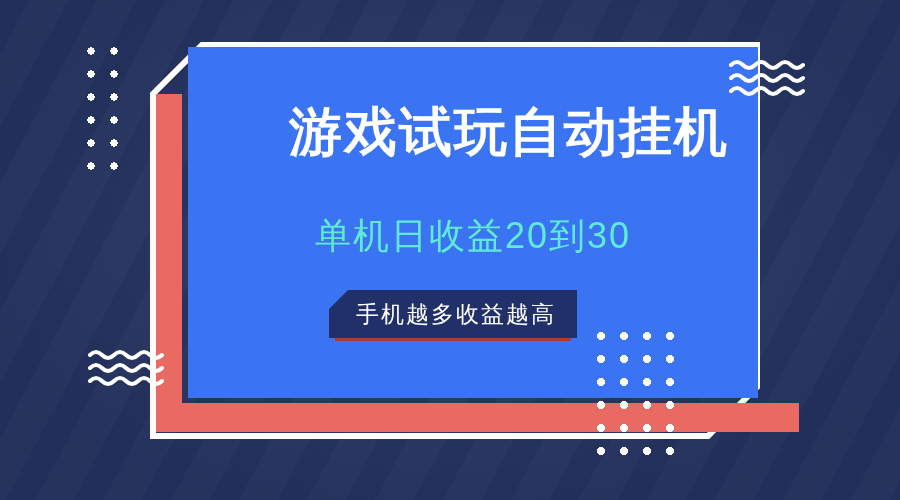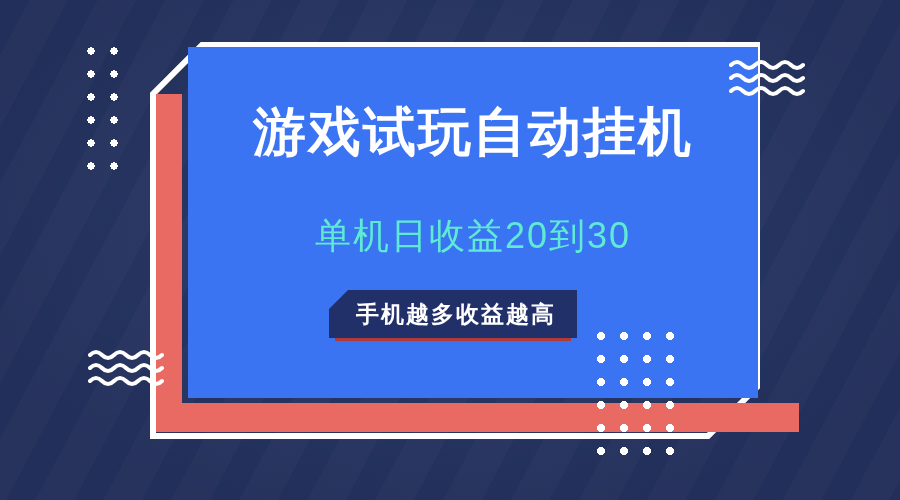--- a/index.html
+++ b/index.html
@@ -105,20 +105,21 @@
     left: 188px;
     top: 104px;
     width: 570px;
     text-align: center;
     color: #ffffff;
     font-size: 53px;
     font-weight: bold;
     letter-spacing: 2px;
     line-height: 1.05;
     white-space: nowrap;
+    padding-left: 36px;
   }
   .subtitle {
     position: absolute;
     left: 188px;
     top: 212px;
     width: 570px;
     text-align: center;
     color: #5eead4;
     font-size: 36px;
     font-weight: normal;
@@ -152,21 +153,20 @@
     inset: 0;
     display: flex;
     align-items: center;
     justify-content: center;
     color: #ffffff;
     font-size: 23px;
     letter-spacing: 2px;
     white-space: nowrap;
     padding-left: 6px;
     box-sizing: border-box;
-    font-weight: bold;
   }
 </style>
 </head>
 <body>
 
 <div id="banner">
 
   <div class="bg-stripes"></div>
   <div class="bg-vignette"></div>
 

